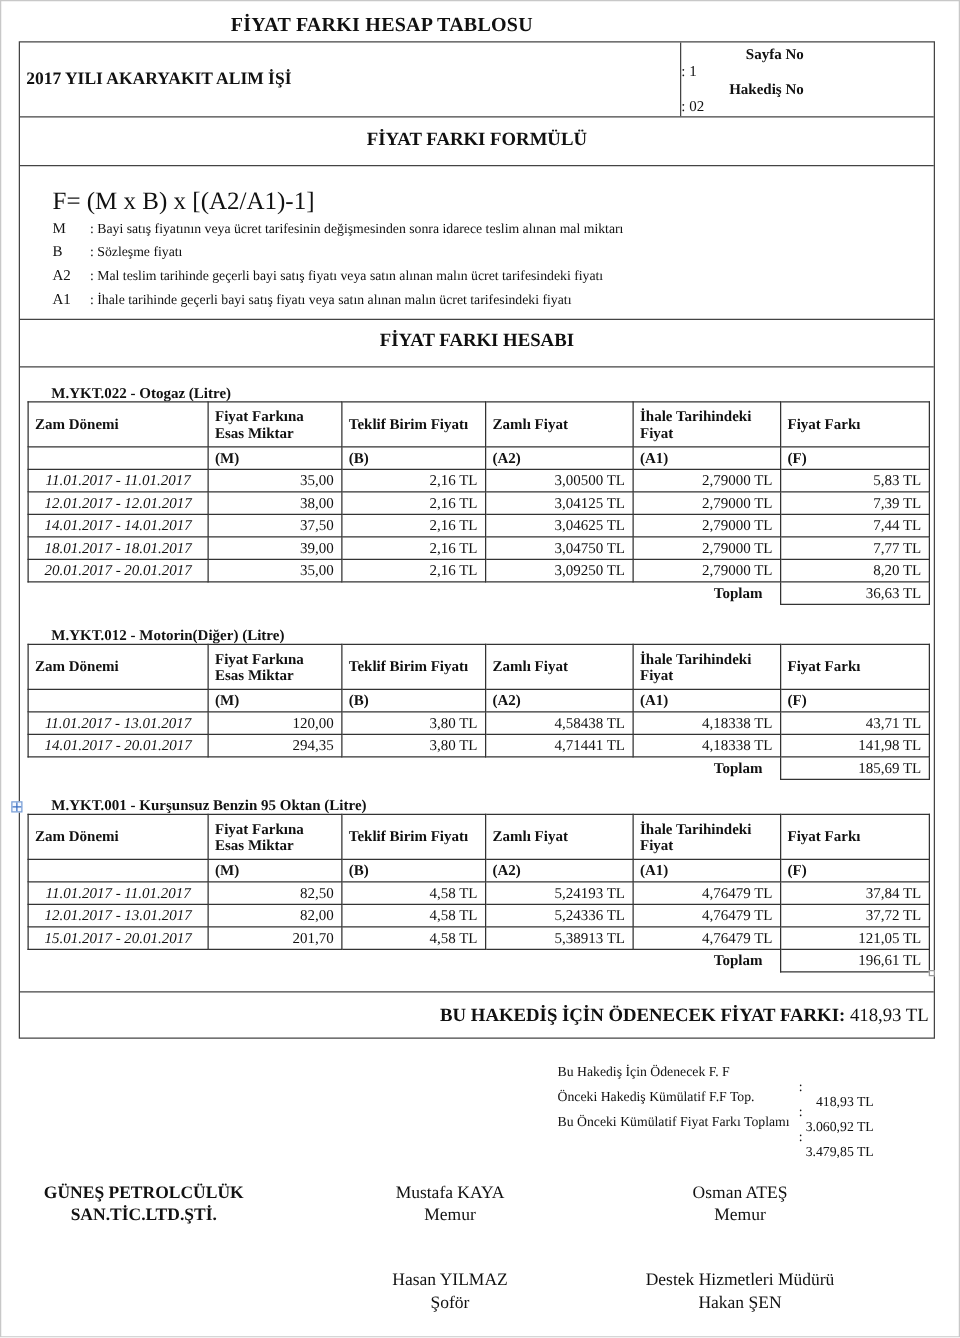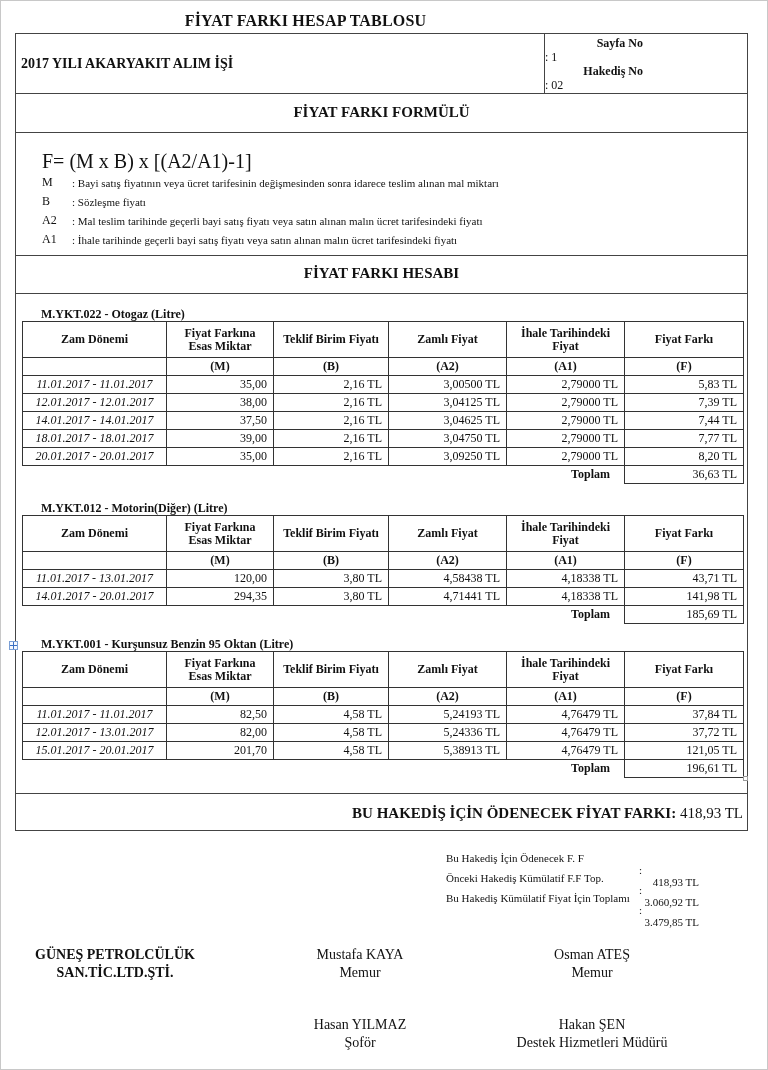--- a/index.html
+++ b/index.html
@@ -45,21 +45,21 @@
   .table-caption {
     position: absolute; left: 25px; font-weight: bold; font-size: 12px;
   }
   table.ff {
     position: absolute; left: 6px; border-collapse: collapse; font-size: 12px;
     table-layout: fixed;
   }
   table.ff th, table.ff td {
     border: 1px solid #333; padding: 0 5px; height: 18px; box-sizing: border-box;
   }
-  table.ff th { font-weight: bold; text-align: center; line-height: 13px; margin-top: 48px; }
+  table.ff th { font-weight: bold; text-align: left; line-height: 13px; margin-top: 48px; }
   table.ff th.h2 { height: 36px; }
   table.ff td.c { text-align: center; font-style: italic; }
   table.ff td.r { text-align: right; padding-right: 6px; }
   table.ff tr.total td { border: none; }
   table.ff tr.total td.total-label { text-align: right; font-weight: bold; padding-right: 14px; }
   table.ff tr.total td.total-value { border: 1px solid #333; text-align: right; padding-right: 6px; }
   .grand-total {
     position: absolute; right: 4px; top: 771px; font-size: 15px;
   }
   .grand-total .lbl { font-weight: bold; }
@@ -330,21 +330,21 @@
     <span class="summary-label">Bu Hakediş  İçin Ödenecek  F. F</span>
     <span class="summary-colon">:</span>
     <span class="summary-value">418,93 TL</span>
   </div>
   <div class="summary-row">
     <span class="summary-label">Önceki Hakediş  Kümülatif F.F Top.</span>
     <span class="summary-colon">:</span>
     <span class="summary-value">3.060,92 TL</span>
   </div>
   <div class="summary-row">
-    <span class="summary-label">Bu Hakediş  Kümülatif  Fiyat İçin Toplamı</span>
+    <span class="summary-label">Bu Önceki  Kümülatif  Fiyat Farkı Toplamı</span>
     <span class="summary-colon">:</span>
     <span class="summary-value">3.479,85 TL</span>
   </div>
 </div>
 
 <div class="sig bold" style="left:10px; top:946px; width:210px;">
   <div>GÜNEŞ PETROLCÜLÜK</div>
   <div>SAN.TİC.LTD.ŞTİ.</div>
 </div>
 <div class="sig" style="left:260px; top:946px; width:200px;">
@@ -353,15 +353,15 @@
 </div>
 <div class="sig" style="left:492px; top:946px; width:200px;">
   <div>Osman ATEŞ</div>
   <div>Memur</div>
 </div>
 <div class="sig" style="left:260px; top:1016px; width:200px;">
   <div>Hasan  YILMAZ</div>
   <div>Şoför</div>
 </div>
 <div class="sig" style="left:482px; top:1016px; width:220px;">
+  <div>Destek Hizmetleri Müdürü</div>
   <div>Hakan ŞEN</div>
-  <div>Destek Hizmetleri Müdürü</div>
 </div>
 
 </body></html>

